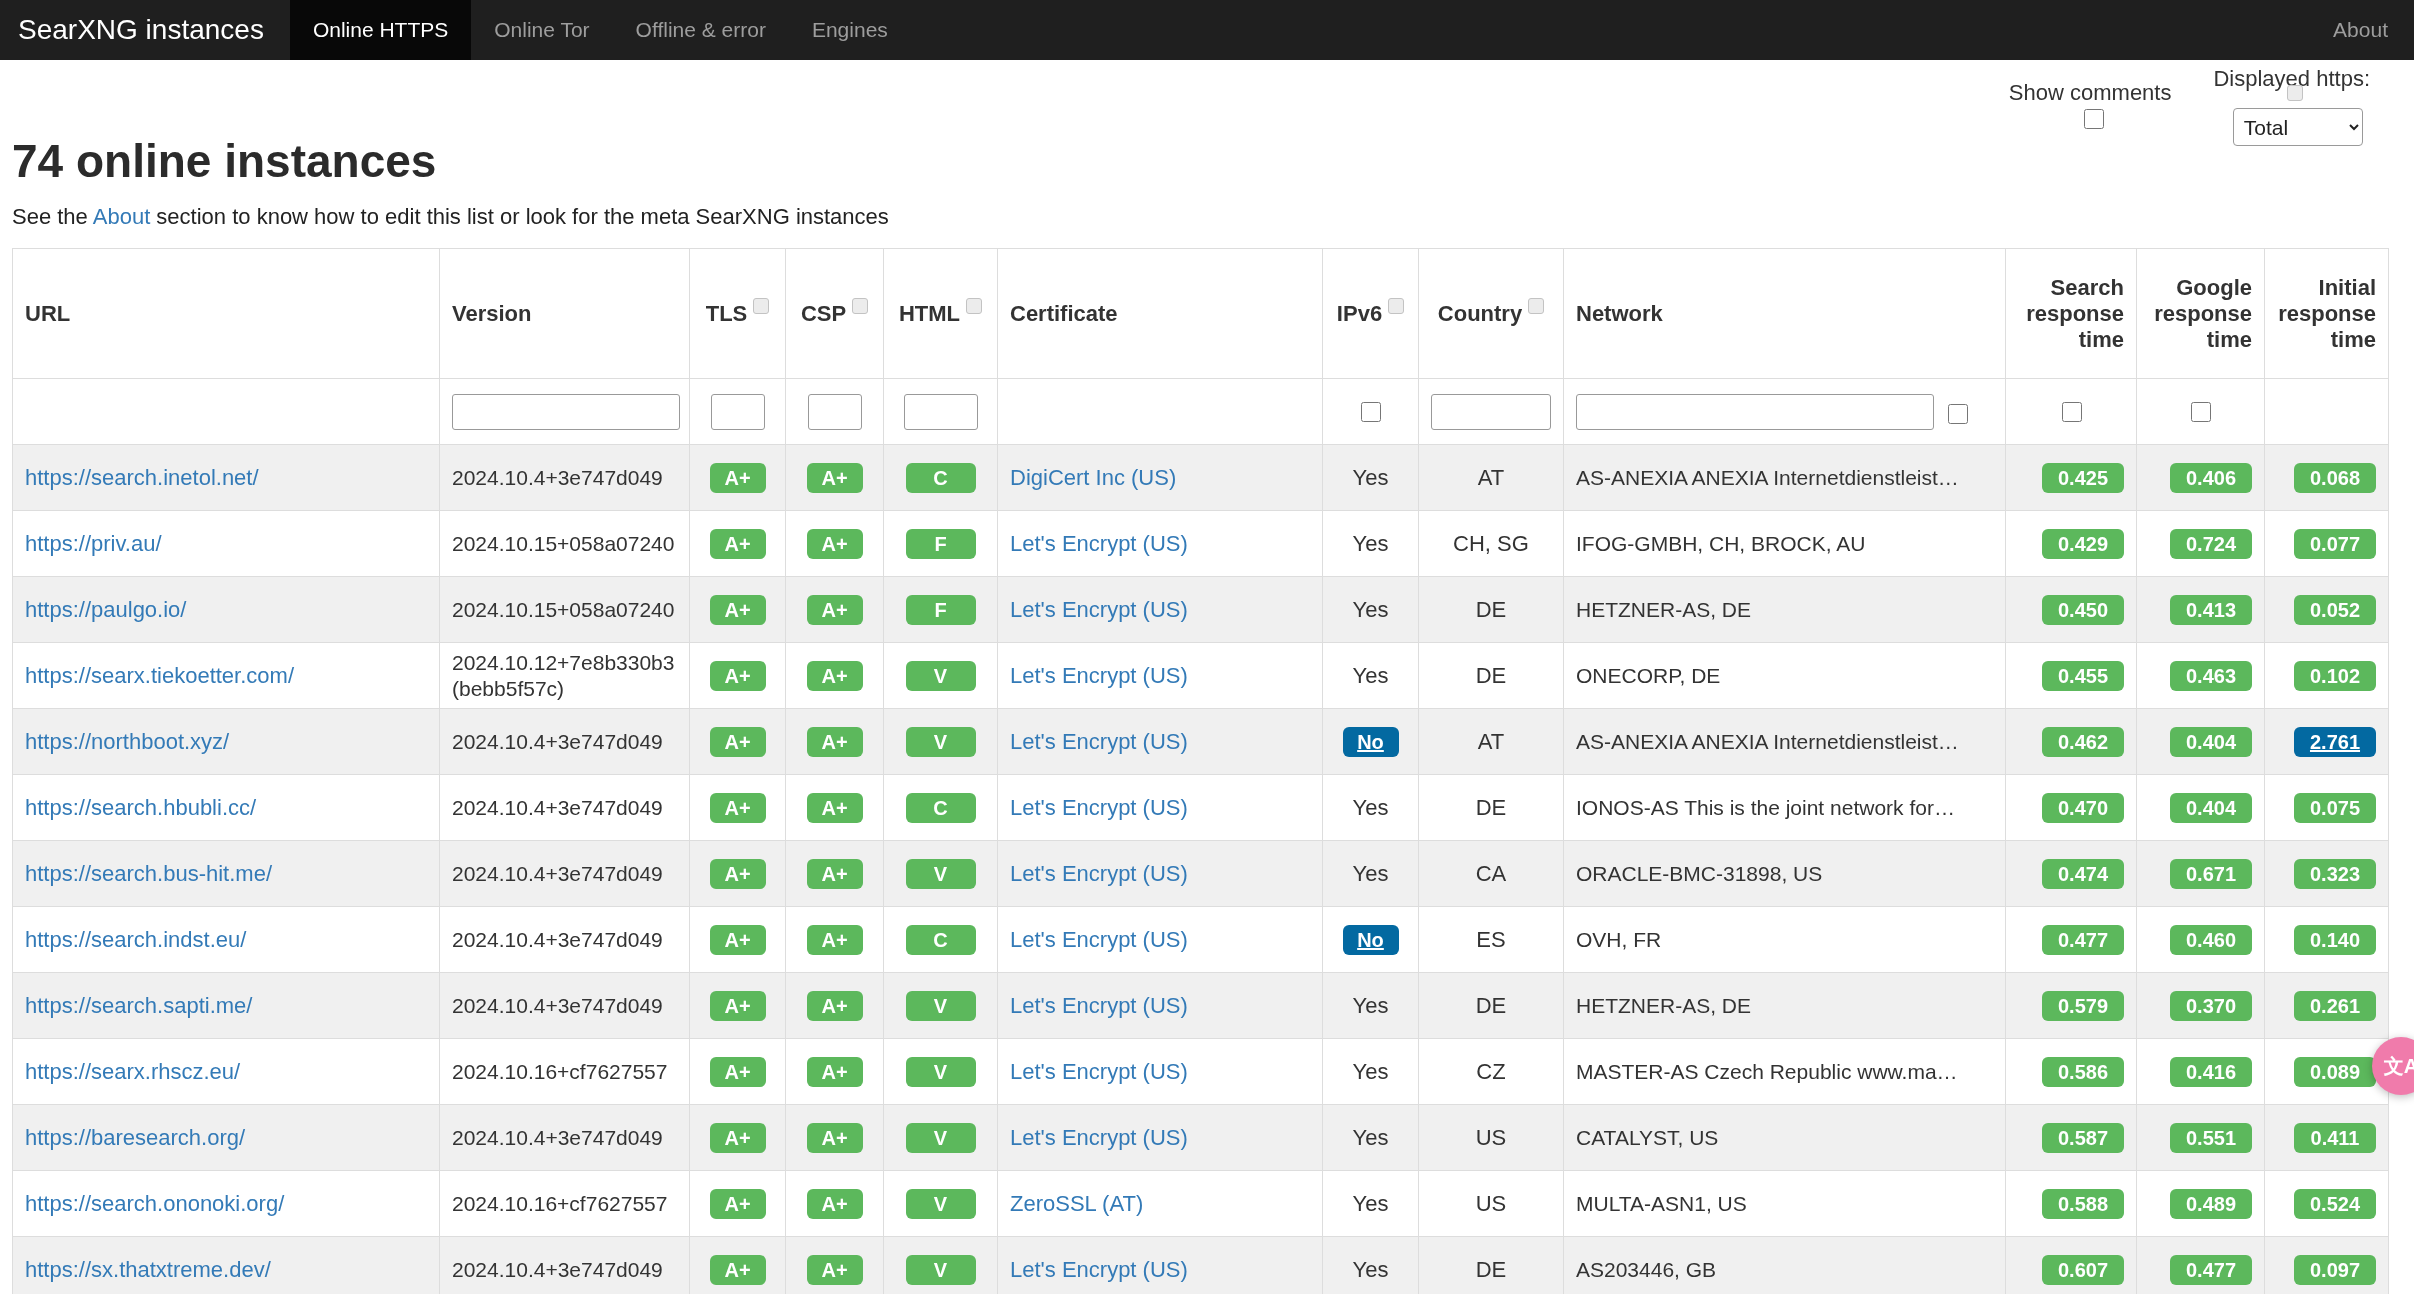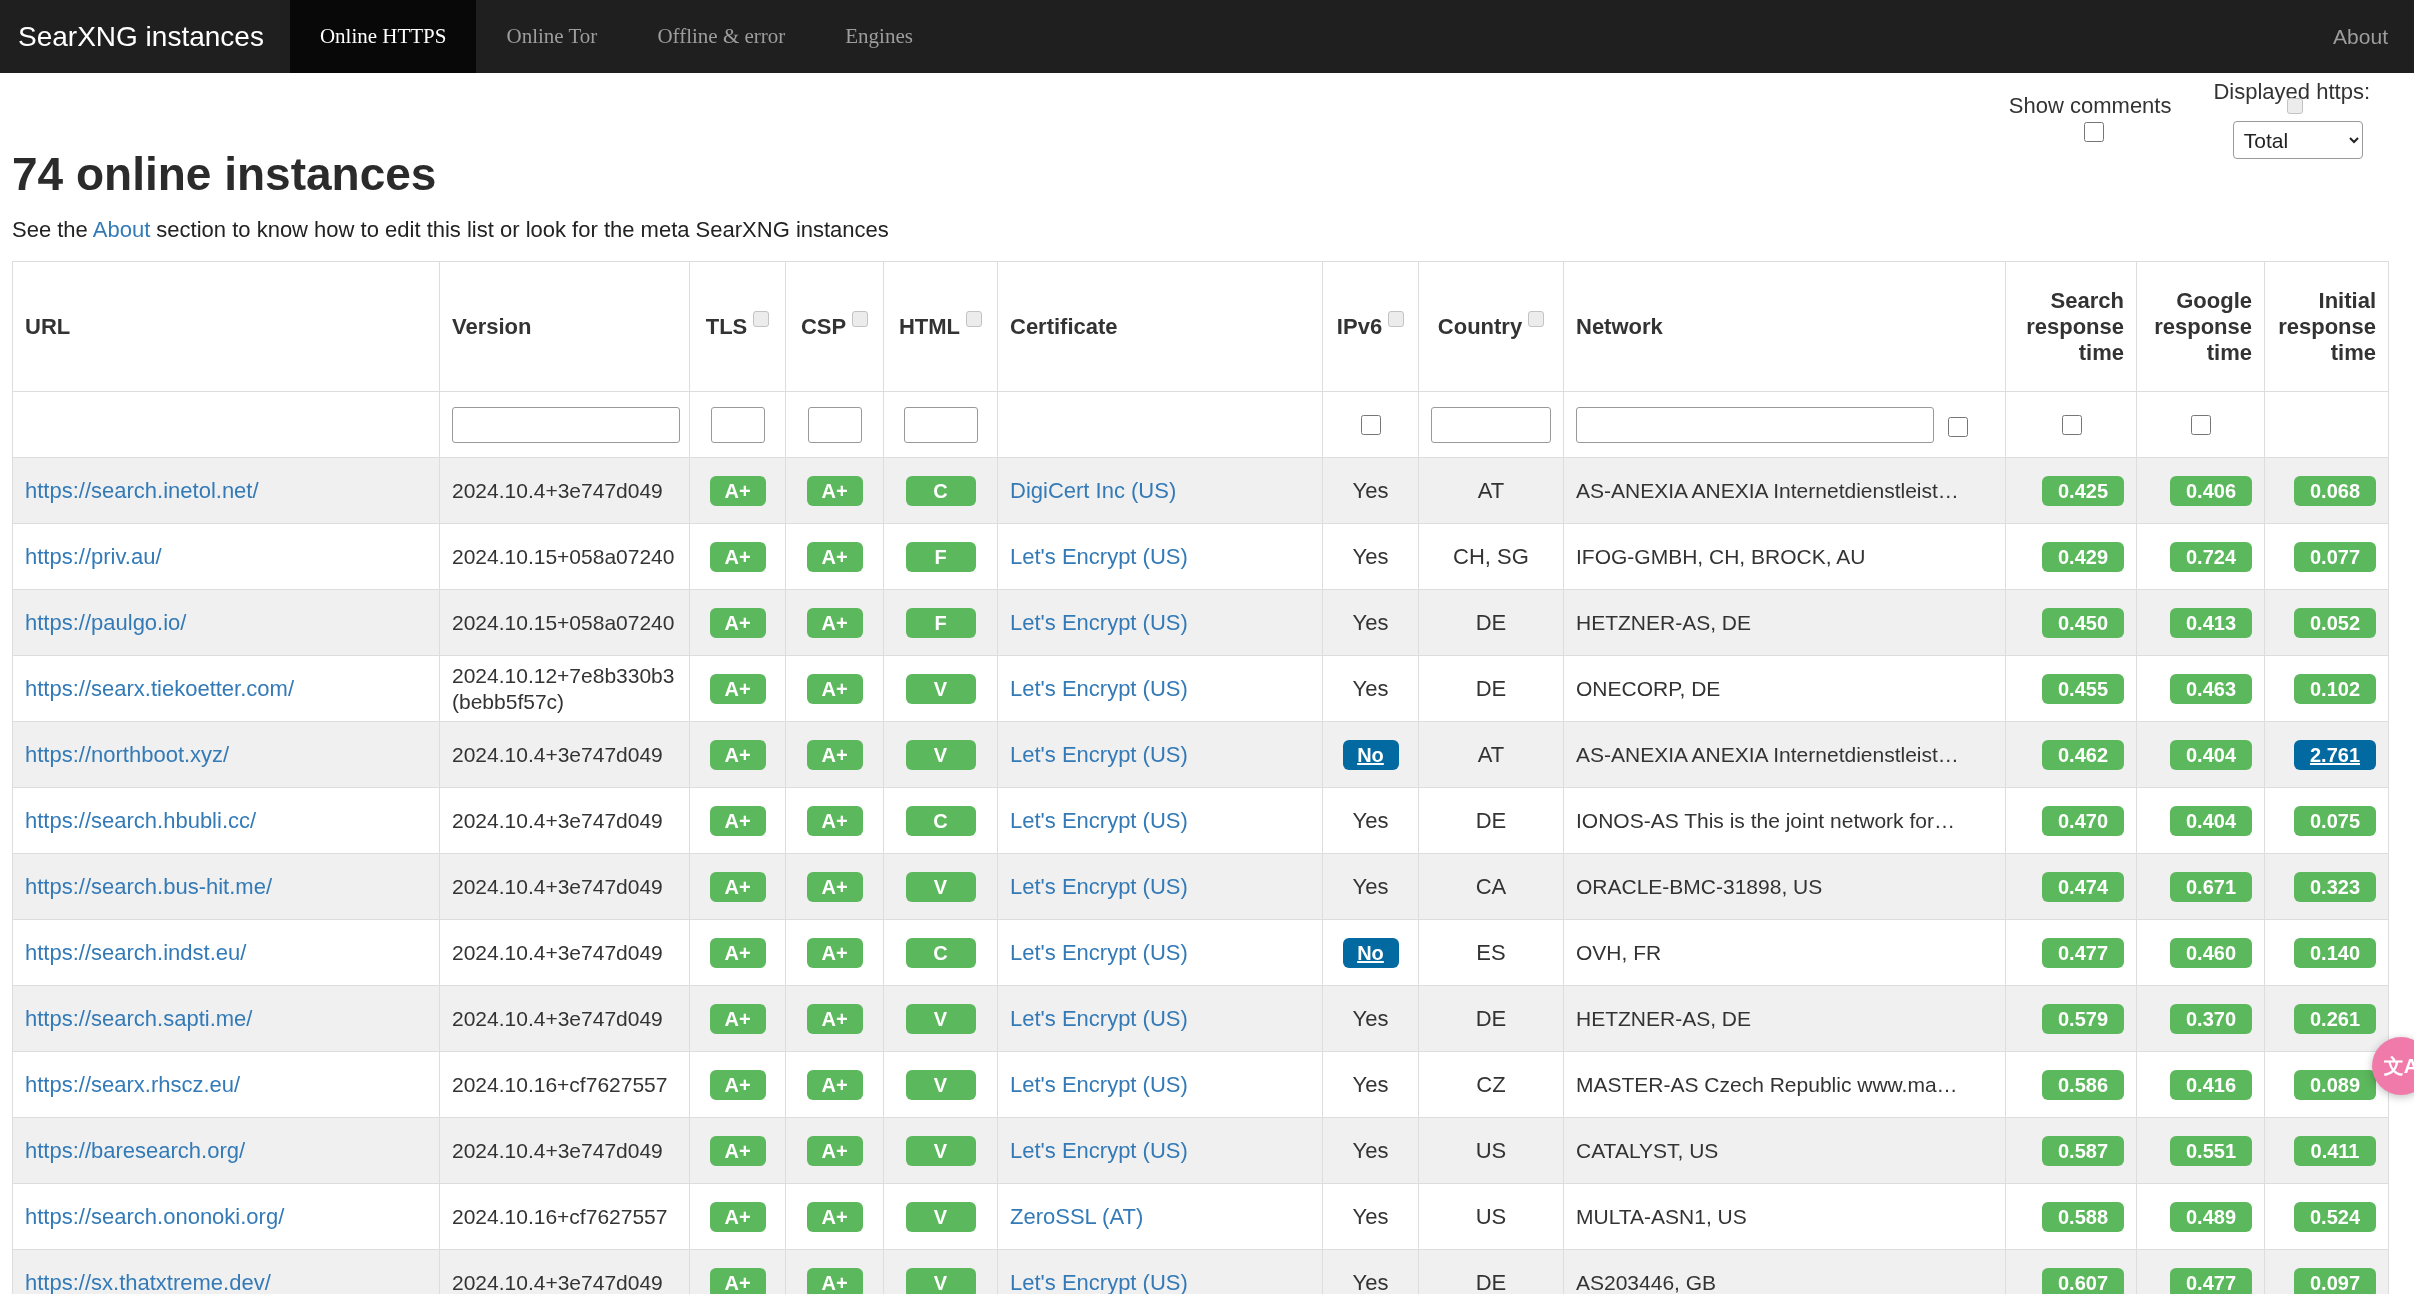--- a/index.html
+++ b/index.html
@@ -5,23 +5,23 @@
 <style>
   * { box-sizing: border-box; }
   html,body { margin:0; padding:0; }
   body {
     width:2414px; height:1294px; overflow:hidden; position:relative;
     background:#fff; color:#333;
     font-family:"Liberation Sans", sans-serif;
   }
 
   
-  .navbar { height:73px; background:#1f1f1f; display:flex; align-items:stretch; }
+  .navbar { height:60px; background:#1f1f1f; display:flex; align-items:stretch; }
   .brand { color:#fff; font-size:28px; padding:0 26px 0 18px; display:flex; align-items:center; cursor:pointer; }
-  .nav-tab { font-size:21px; color:#9d9d9d; padding:0 30px; display:flex; align-items:center; cursor:pointer;font-family:Liberation Serif, serif; }
+  .nav-tab { font-size:21px; color:#9d9d9d; padding:0 23px; display:flex; align-items:center; cursor:pointer; }
   .nav-tab.active { background:#080808; color:#fff; }
   .nav-spacer { flex:1; }
   .nav-about { font-size:21px; color:#9d9d9d; padding:0 26px; display:flex; align-items:center; cursor:pointer; }
 
   
   .controls { display:flex; justify-content:flex-end; align-items:center; margin-top:26px; padding-right:44px; height:40px; font-size:22px; }
   .controls .group { display:flex; align-items:center; margin-left:42px;flex-direction:column; }
   .controls input[type=checkbox] { width:20px; height:20px; margin-left:10px; }
   .controls select { margin-left:12px; width:130px; height:38px; font-size:21px; font-family:"Liberation Sans",sans-serif; border:1px solid #9a9a9a; border-radius:4px; background:#fff; color:#222; padding:0 6px; }
 

